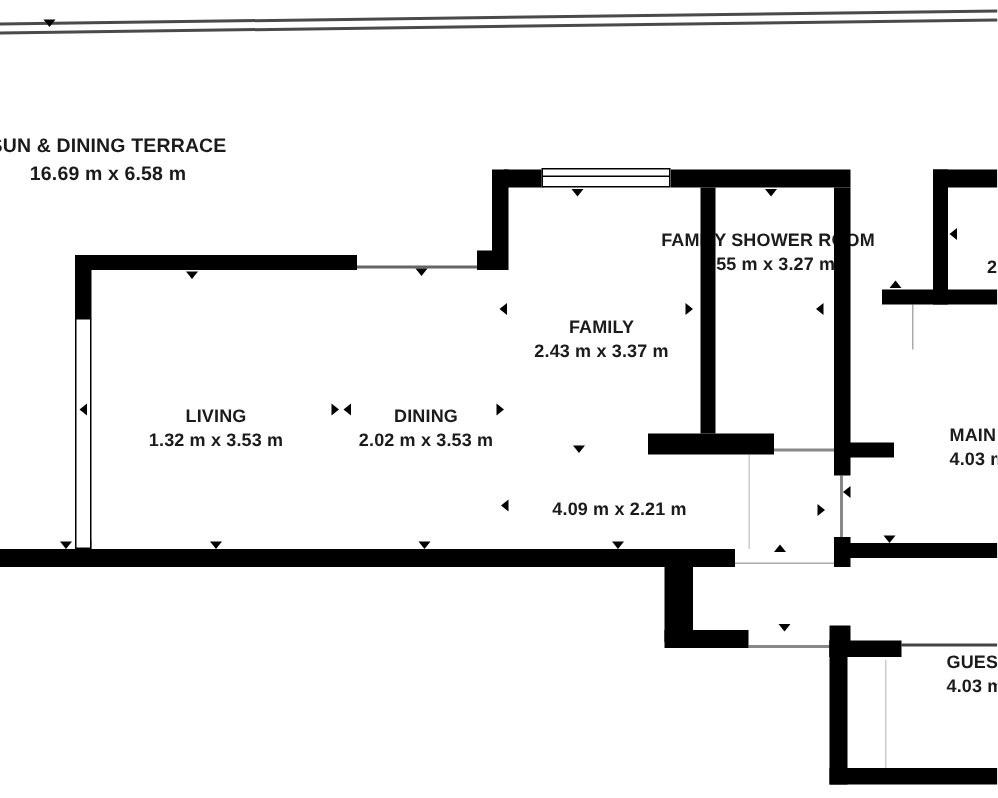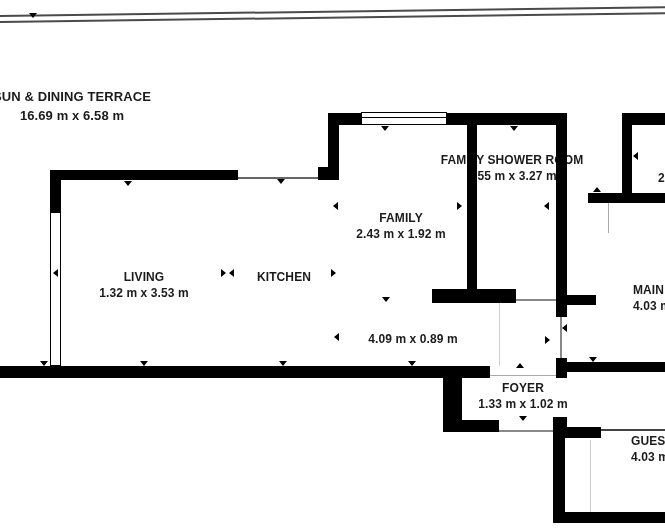--- a/index.html
+++ b/index.html
@@ -39,36 +39,33 @@
 
   <div class="room-label big centered" style="left:72px;top:87px;">
     <div class="room-name">SUN &amp; DINING TERRACE</div>
     <div class="room-dims">16.69 m x 6.58 m</div>
   </div>
   <div class="room-label centered" style="left:144px;top:269px;text-align:center;">
     <div class="room-name">LIVING</div>
     <div class="room-dims">1.32 m x 3.53 m</div>
   </div>
   <div class="room-label centered" style="left:284px;top:269px;">
-    <div class="room-name">KITCHEN</div>
+    <div class="room-name">DINING</div>
+    <div class="room-dims">2.02 m x 3.53 m</div>
   </div>
   <div class="room-label centered" style="left:401px;top:210px;">
     <div class="room-name">FAMILY</div>
-    <div class="room-dims">2.43 m x 1.92 m</div>
+    <div class="room-dims">2.43 m x 3.37 m</div>
   </div>
   <div class="room-label centered" style="left:512px;top:152px;">
     <div class="room-name">FAMILY SHOWER ROOM</div>
     <div class="room-dims">1.55 m x 3.27 m</div>
   </div>
   <div class="room-label centered" style="left:413px;top:331px;">
-    <div class="room-dims">4.09 m x 0.89 m</div>
-  </div>
-  <div class="room-label centered" style="left:523px;top:380px;">
-    <div class="room-name">FOYER</div>
-    <div class="room-dims">1.33 m x 1.02 m</div>
+    <div class="room-dims">4.09 m x 2.21 m</div>
   </div>
   <div class="room-label" style="left:633px;top:282px;">
     <div class="room-name">MAIN</div>
     <div class="room-dims">4.03 m</div>
   </div>
   <div class="room-label" style="left:631px;top:433px;">
     <div class="room-name">GUEST</div>
     <div class="room-dims">4.03 m</div>
   </div>
   <div class="room-label" style="left:658px;top:170px;">

